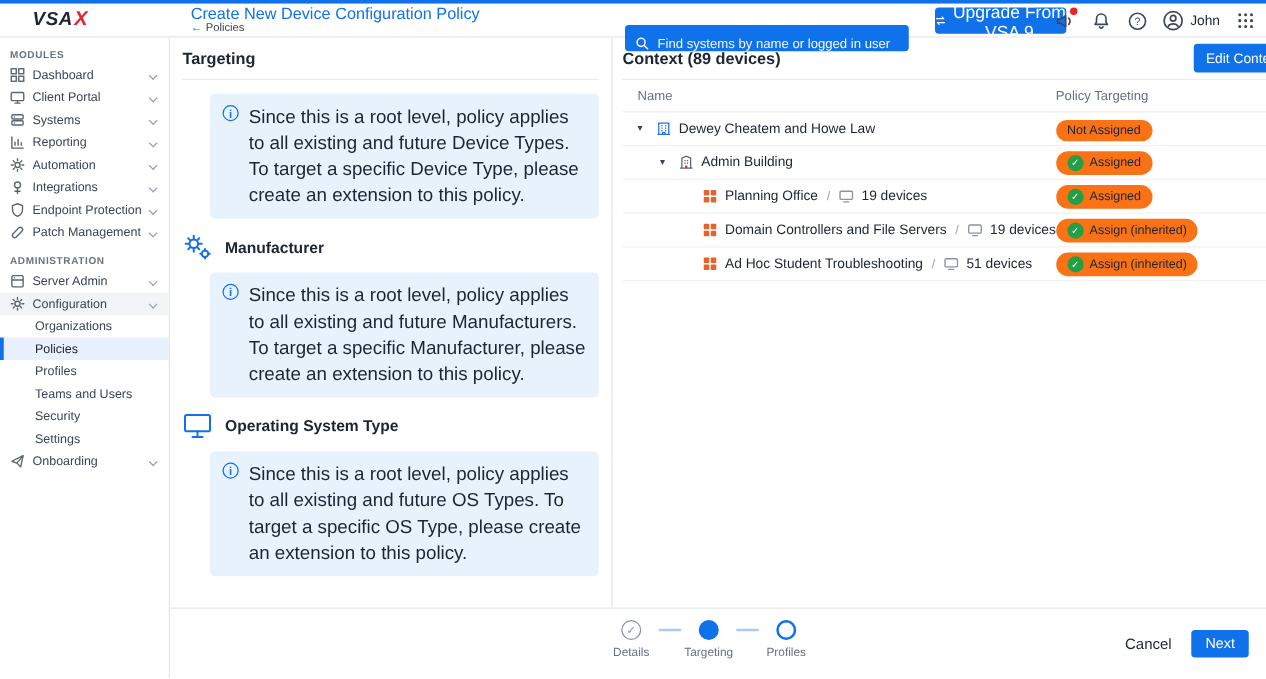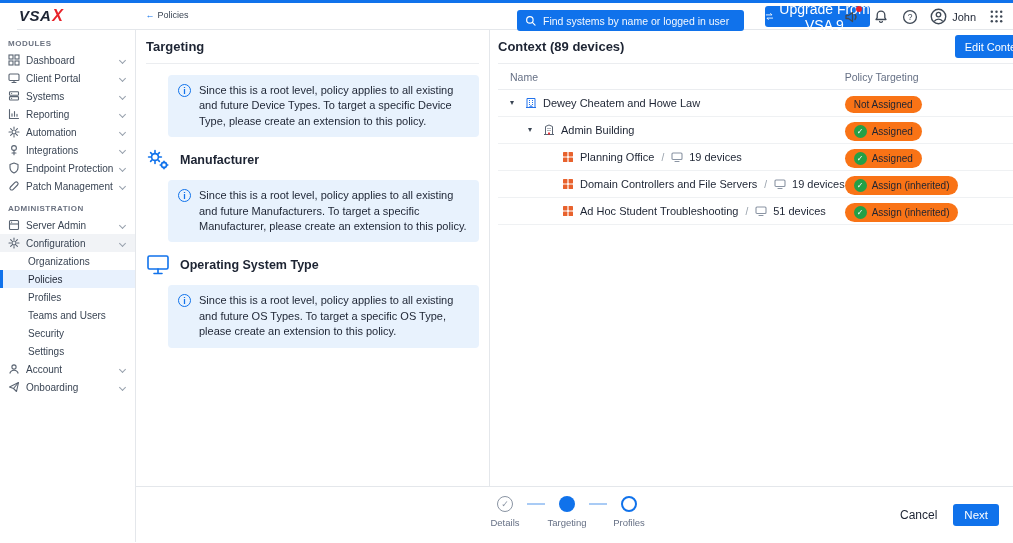--- a/index.html
+++ b/index.html
@@ -3,31 +3,31 @@
 <meta charset="utf-8">
 <style>
   * { margin:0; padding:0; box-sizing:border-box; }
   html,body { width:1013px; height:543px; overflow:hidden; background:#fff;
               font-family:"Liberation Sans", sans-serif; color:#1D2433; }
 
   .top-accent { height:3px; background:#1072EB; }
 
   
   .topbar { height:27px; background:#fff; border-bottom:1px solid #E4E7EB;
-            position:relative; display:flex; align-items:center; padding-left:2px;margin-left:17px; }
+            position:relative; display:flex; align-items:center; padding-left:26px; }
   .logo { display:flex; align-items:baseline; font-style:italic; font-weight:800;
           font-size:15px; color:#1D2433; letter-spacing:.5px; cursor:pointer; }
   .logo .x-mark { color:#E8232A; margin-left:1px; font-size:16px; }
   .title-block { margin-left:82px; line-height:1.05; }
   .page-title { font-size:13px; color:#1072EB; white-space:nowrap; }
   .breadcrumb { display:flex; align-items:center; gap:3px; font-size:9px;
                 color:#3A4554; cursor:pointer; }
   .breadcrumb .arrow { color:#1072EB; }
-  .search { position:absolute; left:500px; top:7px; width:227px; height:21px;
-            background:#1072EB; border-radius:3px; display:flex; align-items:center;
+  .search { position:absolute; left:500px; top:17px; width:227px; height:21px;
+            background:#1072EB; border-radius:3px; display:flex; align-items:flex-end;
             padding:0 8px; gap:6px; }
   .search input { flex:1; background:transparent; border:none; outline:none;
                   color:#fff; font-size:10.5px; font-family:inherit; }
   .search input::placeholder { color:rgba(255,255,255,.95); }
   .upgrade-btn { position:absolute; left:748px; top:3px; width:105px; height:21px;
                  background:#1072EB; color:#fff; border:none; border-radius:3px;
                  font-size:14px; display:flex; align-items:center; justify-content:center;
                  gap:5px; cursor:pointer; font-family:inherit; }
   .topicons { position:absolute; right:8px; top:0; height:27px; display:flex;
               align-items:center; gap:12px; }
@@ -77,21 +77,21 @@
   
   .tsection { margin-top:11px; }
   .tsec-head { display:flex; align-items:center; gap:10px; height:24px; }
   .tsec-icon { width:24px; height:22px; flex-shrink:0; }
   .tsec-title { font-size:12.5px; font-weight:700; color:#1D2433; }
   .infobox { margin:8px 0 4px 22px; background:#E8F2FD; border-radius:4px;
              padding:8px 10px; display:flex; gap:8px; }
   .info-i { width:13px; height:13px; border:1.5px solid #1072EB; border-radius:50%;
             color:#1072EB; font-size:9px; font-weight:700; display:flex;
             align-items:center; justify-content:center; flex-shrink:0; margin-top:1px; }
-  .info-text { font-size:11px; line-height:1.4; color:#1D2433; }
+  .info-text { font-size:15px; line-height:1.4; color:#1D2433; }
 
   
   .thead { height:26px; display:flex; align-items:center; color:#667085;
            font-size:10.5px; border-bottom:1px solid #EBEDF0; padding-left:12px; }
   .thead .col-name { flex:1; }
   .thead .col-policy { width:190px; flex-shrink:0; }
   .trow { height:27px; display:flex; align-items:center;
           border-bottom:1px solid #EFF1F3; cursor:pointer; }
   .rname { flex:1; display:flex; align-items:center; gap:6px; font-size:11px;
            color:#1D2433; min-width:0; white-space:nowrap; }
@@ -135,20 +135,21 @@
 
 <div class="top-accent"></div>
 
 <header class="topbar">
   <div class="logo">
     <span>VSA</span>
     <span class="x-mark">X</span>
   </div>
 
   <div class="title-block">
+    <div class="page-title">Create New Device Configuration Policy</div>
     <div class="breadcrumb">
       <span class="arrow">←</span>
       <span>Policies</span>
     </div>
   </div>
 
   <div class="search">
     <svg class="sicon" viewBox="0 0 16 16" fill="none" stroke="#fff" stroke-width="1.6" stroke-linecap="round">
         <circle cx="6.5" cy="6.5" r="4.3"></circle>
         <path d="M9.8 9.8l3.6 3.6"></path>
@@ -312,28 +313,20 @@
       <span>Teams and Users</span>
     </div>
     <div class="sb-sub">
       <span>Security</span>
     </div>
     <div class="sb-sub">
       <span>Settings</span>
     </div>
 
     <div class="sb-item">
-      <svg class="sicon" viewBox="0 0 12 12" fill="none" stroke="#5A6472" stroke-width="1.1">
-          <circle cx="6" cy="4" r="2.1"></circle>
-          <path d="M1.8 10.5c.6-2.2 2.3-3.3 4.2-3.3s3.6 1.1 4.2 3.3"></path>
-        </svg>
-      <span class="lbl">Account</span>
-      <span class="chev"></span>
-    </div>
-    <div class="sb-item">
       <svg class="sicon" viewBox="0 0 12 12" fill="none" stroke="#5A6472" stroke-width="1.1" stroke-linejoin="round">
           <path d="M1.5 6L10.5 1.5 8.5 10.5 5.5 7.5z"></path>
           <path d="M5.5 7.5L10.5 1.5"></path>
         </svg>
       <span class="lbl">Onboarding</span>
       <span class="chev"></span>
     </div>
   </aside>
 
   <section class="content">

